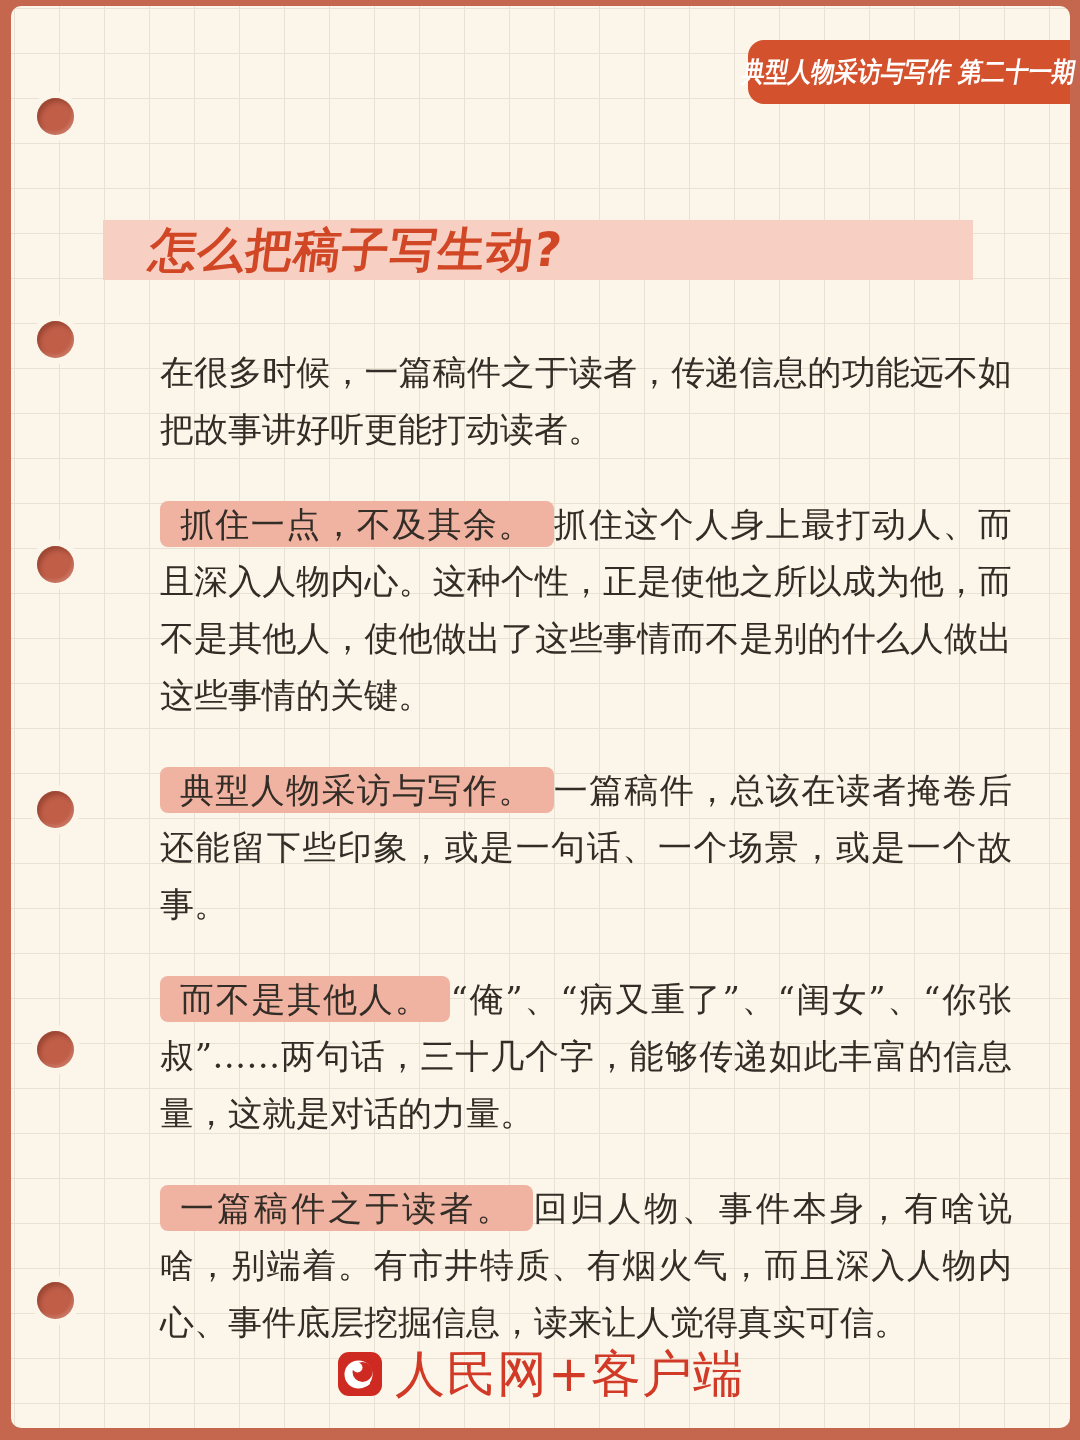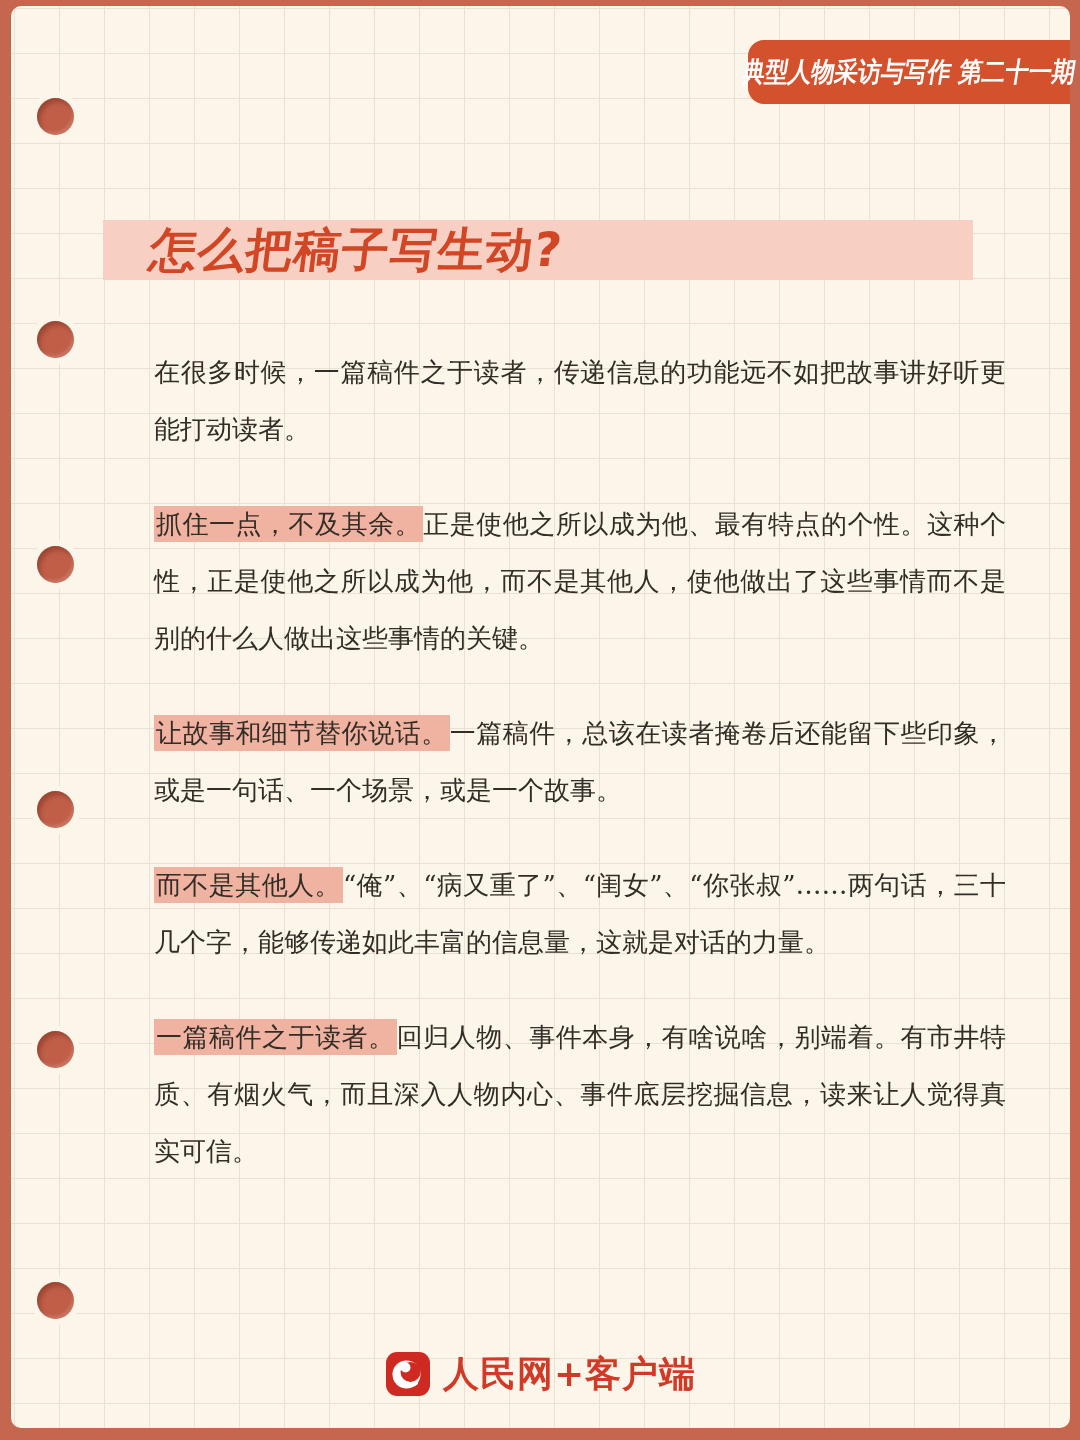--- a/index.html
+++ b/index.html
@@ -45,35 +45,35 @@
     background:#f8d0c3;display:flex;align-items:center;
   }
   .title-bar h1{
     margin:0;padding:0 0 0 47px;
     font-size:47px;line-height:60px;font-weight:900;color:#d14726;
     transform:skewX(-7deg);transform-origin:left center;
     white-space:nowrap;letter-spacing:1px;
   }
 
   .content{
-    position:absolute;left:143px;top:338px;width:852px;
+    position:absolute;left:149px;top:338px;width:852px;
     font-family:"DejaVu Serif", serif;
-    font-size:26px;line-height:57px;color:#332d27;
+    font-size:34px;line-height:57px;color:#332d27;
     text-align:justify;
   }
   .content p{margin:0 0 38px 0;}
-  .hl{background:#f0b3a1;padding:3px 2px;}
+  .hl{background:#f0b3a1;padding:3px 20px;border-radius:8px;}
   .hl:empty{padding:0;background:none;}
 
   .footer{
     position:absolute;left:0;right:0;top:1344px;height:48px;
     display:flex;align-items:center;justify-content:center;gap:12px;
   }
   .brand-text{
-    color:#d23a28;font-size:36px;font-weight:bold;letter-spacing:1px;
+    color:#d23a28;font-size:50px;font-weight:normal;letter-spacing:1px;
     white-space:nowrap;
   }
   .logo{display:inline-flex;width:46px;height:46px;}
 </style>
 </head>
 <body>
 
 <div class="frame">
   <div class="paper">
 
@@ -87,22 +87,22 @@
     <div class="badge">
       <span>典型人物采访与写作 第二十一期</span>
     </div>
 
     <div class="title-bar">
       <h1>怎么把稿子写生动?</h1>
     </div>
 
     <div class="content">
       <p><span class="hl"></span><span>在很多时候，一篇稿件之于读者，传递信息的功能远不如把故事讲好听更能打动读者。</span></p>
-      <p><span class="hl">抓住一点，不及其余。</span><span>正是使他之所以成为他、最有特点的个性。这种个性，正是使他之所以成为他，而不是其他人，使他做出了这些事情而不是别的什么人做出这些事情的关键。</span></p>
-      <p><span class="hl">让故事和细节替你说话。</span><span>一篇稿件，总该在读者掩卷后还能留下些印象，或是一句话、一个场景，或是一个故事。</span></p>
+      <p><span class="hl">抓住一点，不及其余。</span><span>抓住这个人身上最打动人、而且深入人物内心。这种个性，正是使他之所以成为他，而不是其他人，使他做出了这些事情而不是别的什么人做出这些事情的关键。</span></p>
+      <p><span class="hl">典型人物采访与写作。</span><span>一篇稿件，总该在读者掩卷后还能留下些印象，或是一句话、一个场景，或是一个故事。</span></p>
       <p><span class="hl">而不是其他人。</span><span>“俺”、“病又重了”、“闺女”、“你张叔”……两句话，三十几个字，能够传递如此丰富的信息量，这就是对话的力量。</span></p>
       <p><span class="hl">一篇稿件之于读者。</span><span>回归人物、事件本身，有啥说啥，别端着。有市井特质、有烟火气，而且深入人物内心、事件底层挖掘信息，读来让人觉得真实可信。</span></p>
     </div>
 
     <div class="footer">
       <span class="logo">
         <svg width="46" height="46" viewBox="0 0 46 46" aria-hidden="true">
           <rect x="1" y="1" width="44" height="44" rx="11" fill="#ce2a21"></rect>
           <circle cx="21.5" cy="23.5" r="14" fill="#ffffff"></circle>
           <circle cx="25.5" cy="21" r="10" fill="#ce2a21"></circle>

